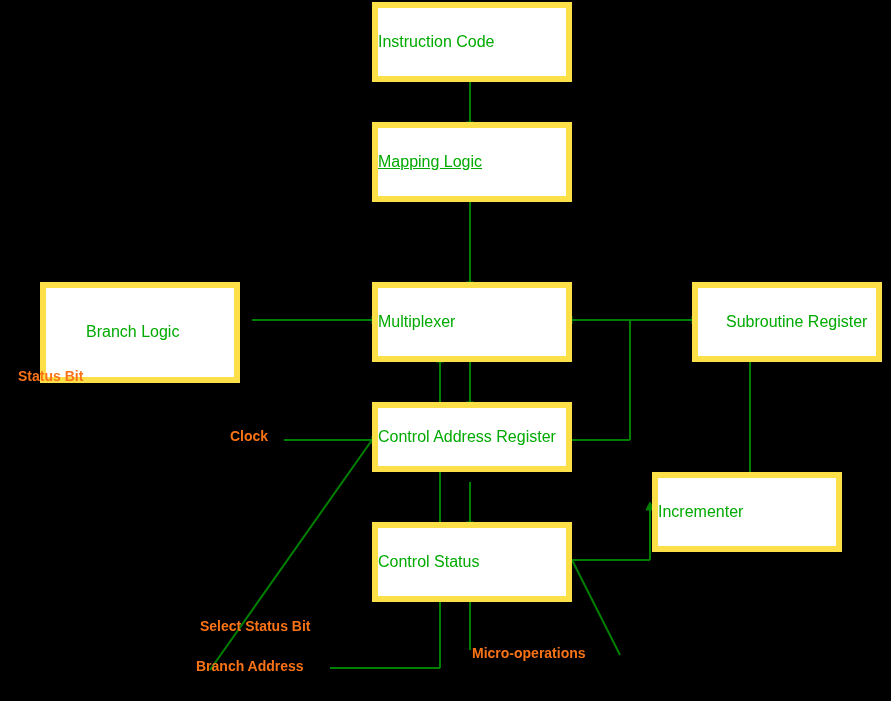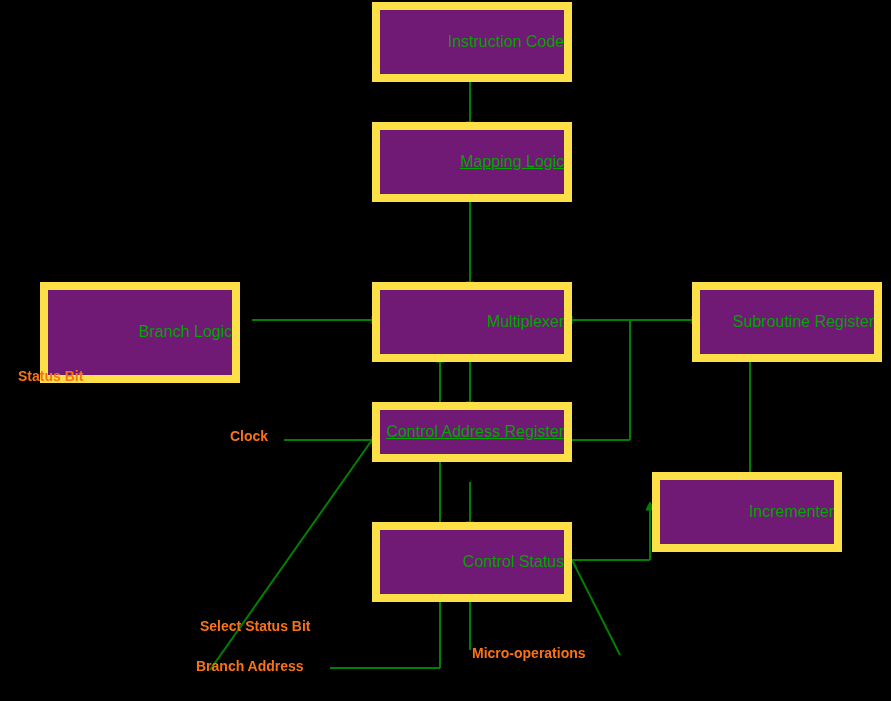--- a/index.html
+++ b/index.html
@@ -7,26 +7,26 @@
       background: #000;
       width: 891px;
       height: 701px;
       position: relative;
       overflow: hidden;
       font-family: Arial, sans-serif;
     }
 
     .box {
       position: absolute;
-      border: 8px solid #fde047;
-      background: #701a75;
+      border: 6px solid #fde047;
+      background: #ffffff;
       color: #00aa00;
       display: flex;
       align-items: center;
-      justify-content: flex-end;
+      justify-content: flex-start;
       text-align: center;
       font-size: 16px;
       line-height: 1.3;
     }
 
     .label {
       position: absolute;
       color: #f97316;
       font-size: 14px;
       font-weight: bold;
@@ -116,21 +116,21 @@
 </div>
 
 <div class="box" style="left:372px; top:282px; width:200px; height:80px;">
   <span>Multiplexer</span>
 </div>
 
 <div class="box" style="left:692px; top:282px; width:190px; height:80px;padding-left:28px;">
   <span>Subroutine Register</span>
 </div>
 
-<div class="box" style="left:372px; top:402px; width:200px; height:60px;text-decoration:underline;">
+<div class="box" style="left:372px; top:402px; width:200px; height:70px;">
   <span>Control Address
 Register</span>
 </div>
 
 <div class="box" style="left:652px; top:472px; width:190px; height:80px;">
   <span>Incrementer</span>
 </div>
 
 <div class="box" style="left:372px; top:522px; width:200px; height:80px;">
   <span>Control Status</span>

